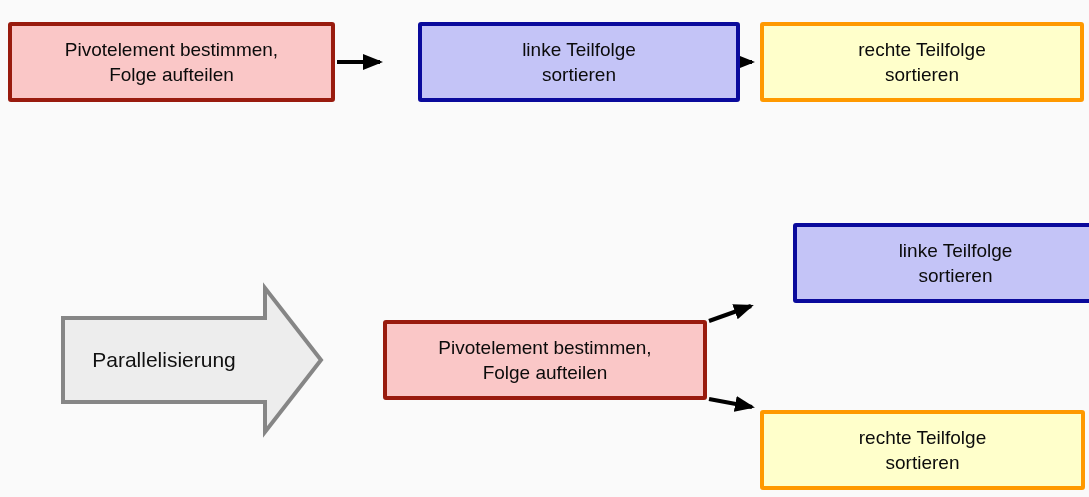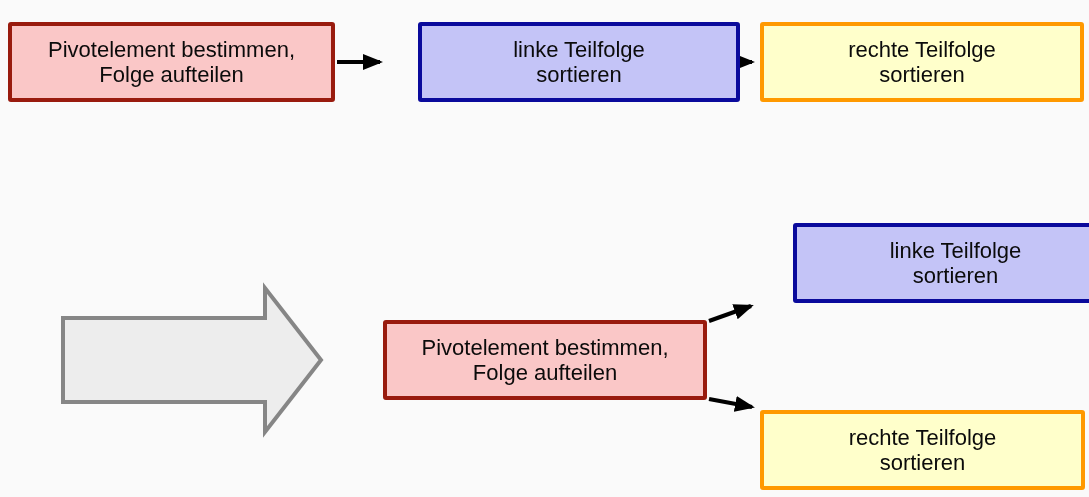--- a/index.html
+++ b/index.html
@@ -30,21 +30,21 @@
     box-sizing: border-box;
     border: 4px solid #000;
     border-radius: 3px;
     display: flex;
     align-items: center;
     justify-content: center;
     text-align: center;
   }
   .box-label {
     white-space: pre-line;
-    font-size: 22px;
+    font-size: 19px;
     line-height: 25px;
     color: #0b0b0b;
   }
   .box.pivot {
     background: var(--pivot-fill, #FAC7C7);
     border-color: var(--pivot-border, #991B0E);
   }
   .box.left {
     background: var(--left-fill, #C4C4F7);
     border-color: var(--left-border, #0A0A9C);
@@ -97,20 +97,21 @@
   <div class="box left" style="left:385px; top:22px; width:322px; height:80px;">
     <span class="box-label">linke Teilfolge
 sortieren</span>
   </div>
 
   <div class="box right" style="left:760px; top:22px; width:324px; height:80px;">
     <span class="box-label">rechte Teilfolge
 sortieren</span>
   </div>
 
+  <div class="transform-label">Parallelisierung</div>
 
   <div class="box pivot" style="left:383px; top:320px; width:324px; height:80px;">
     <span class="box-label">Pivotelement bestimmen,
 Folge aufteilen</span>
   </div>
 
   <div class="box left" style="left:760px; top:223px; width:325px; height:80px;">
     <span class="box-label">linke Teilfolge
 sortieren</span>
   </div>

